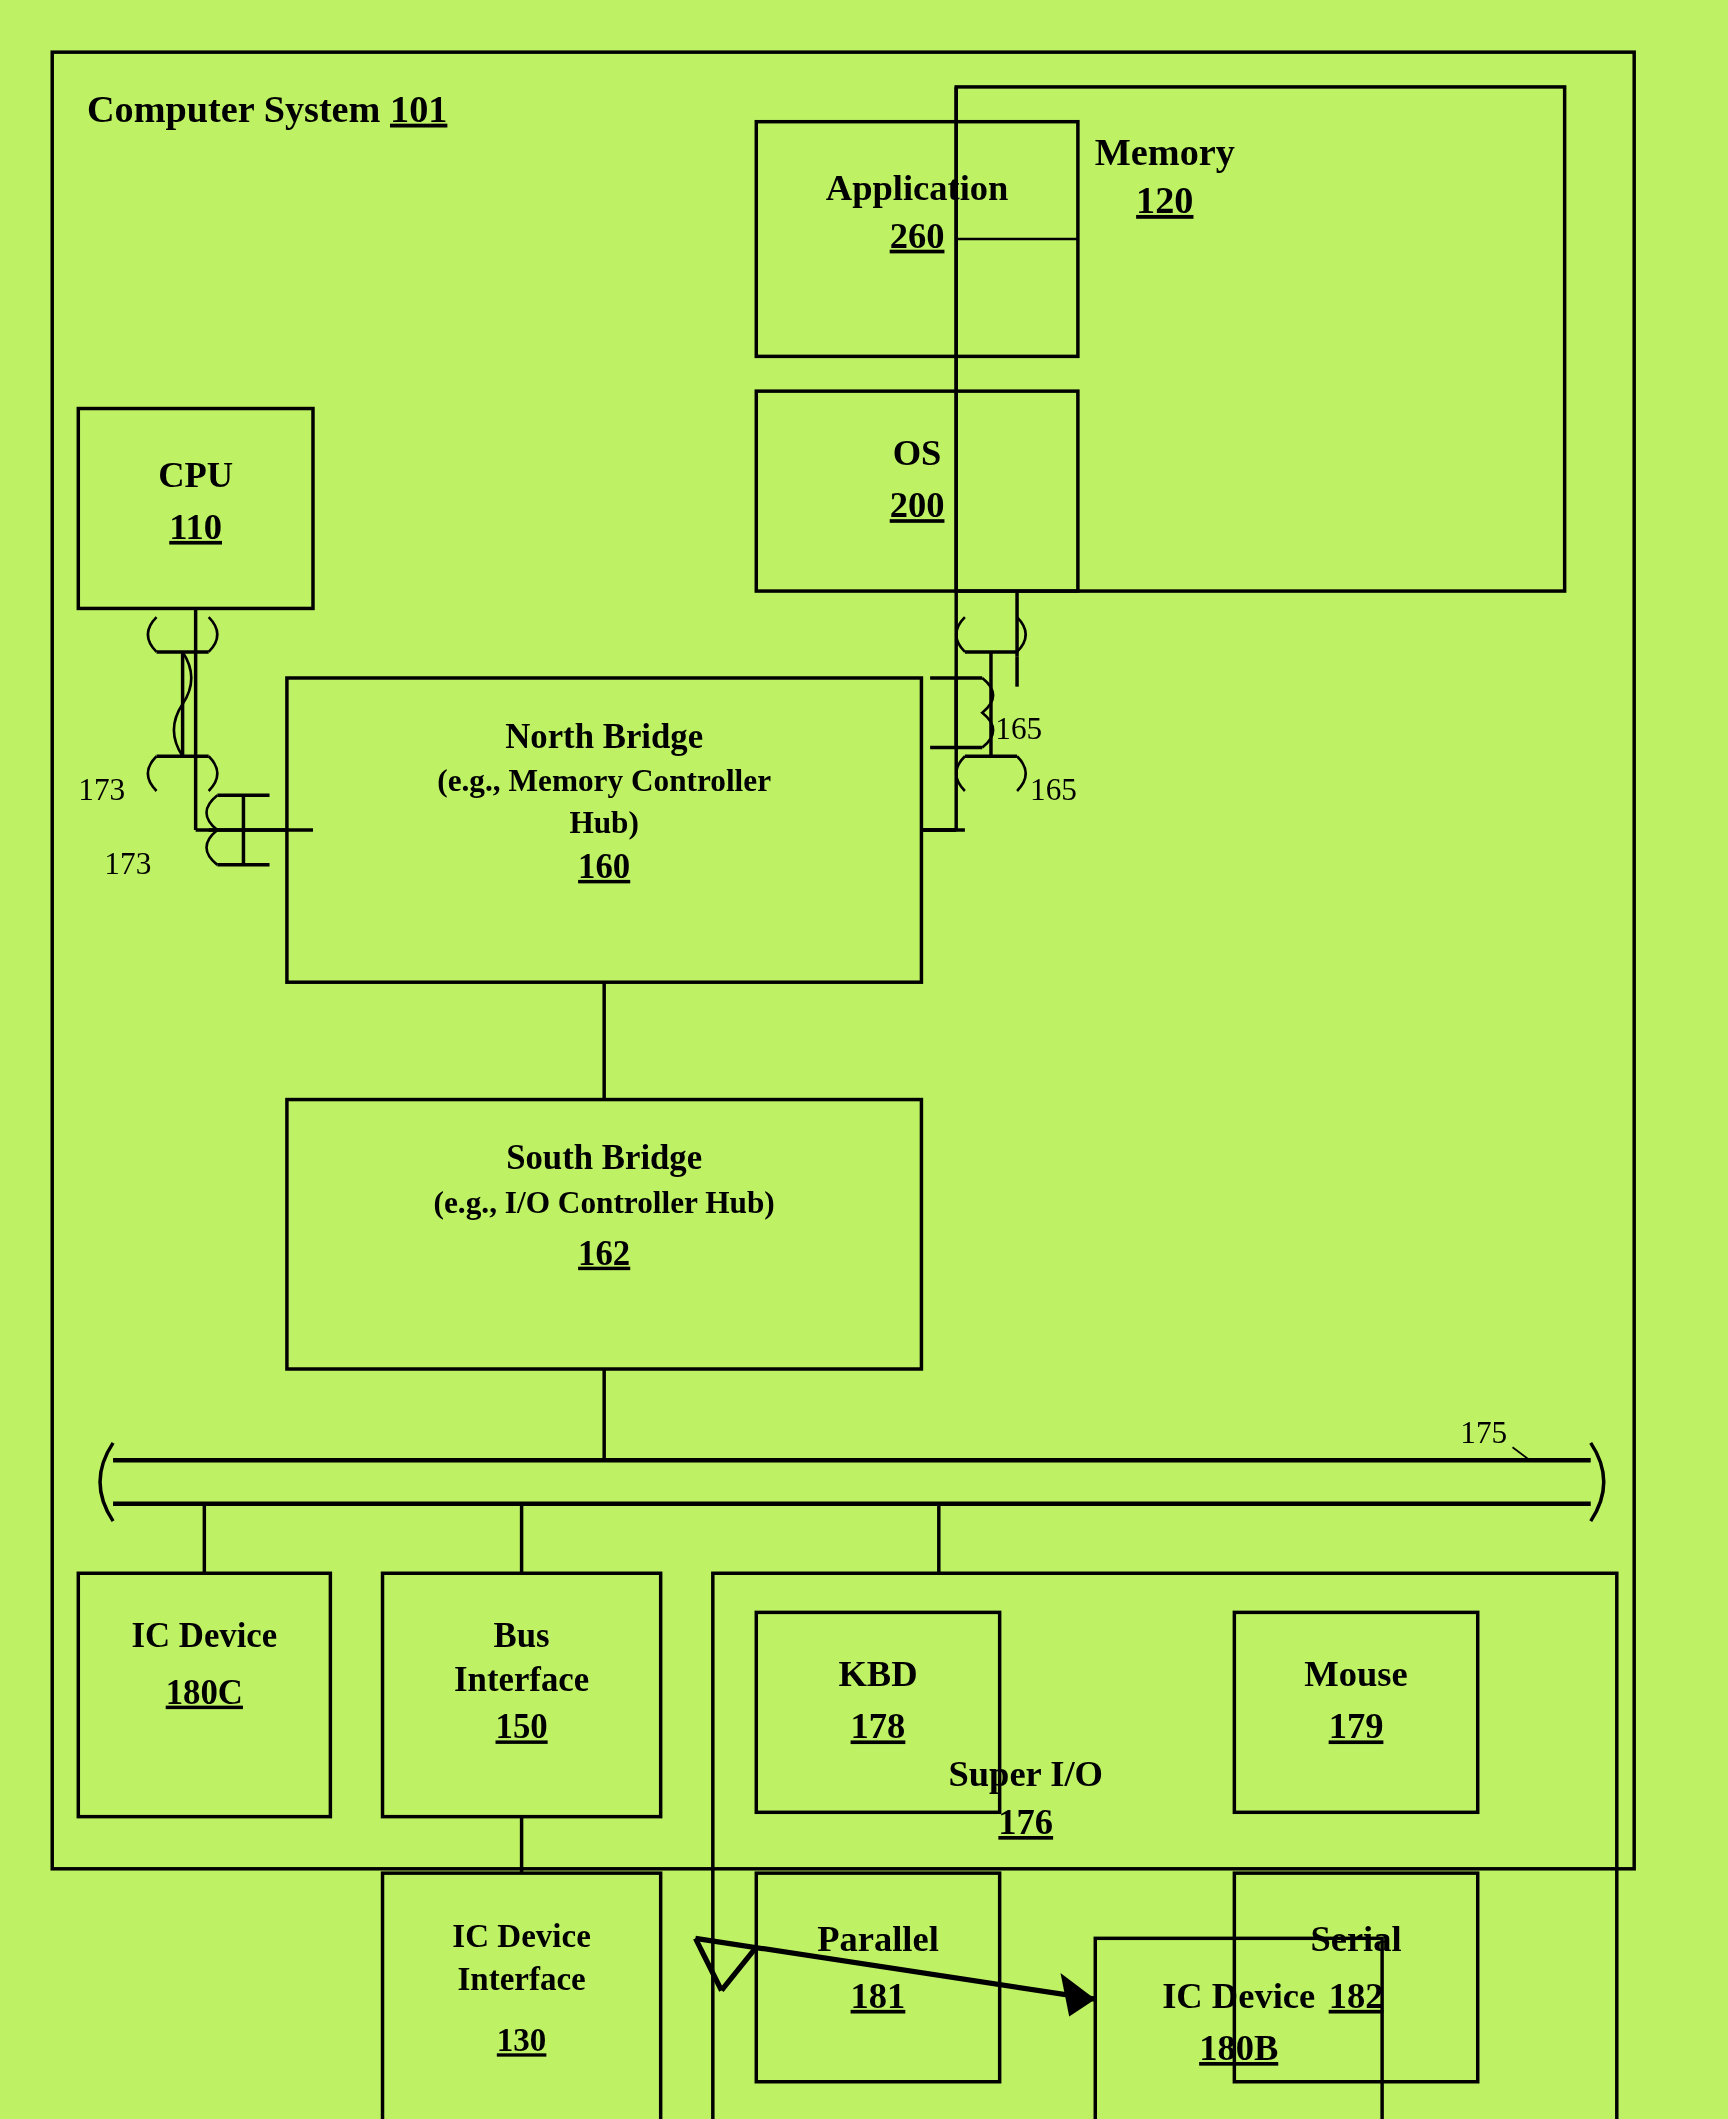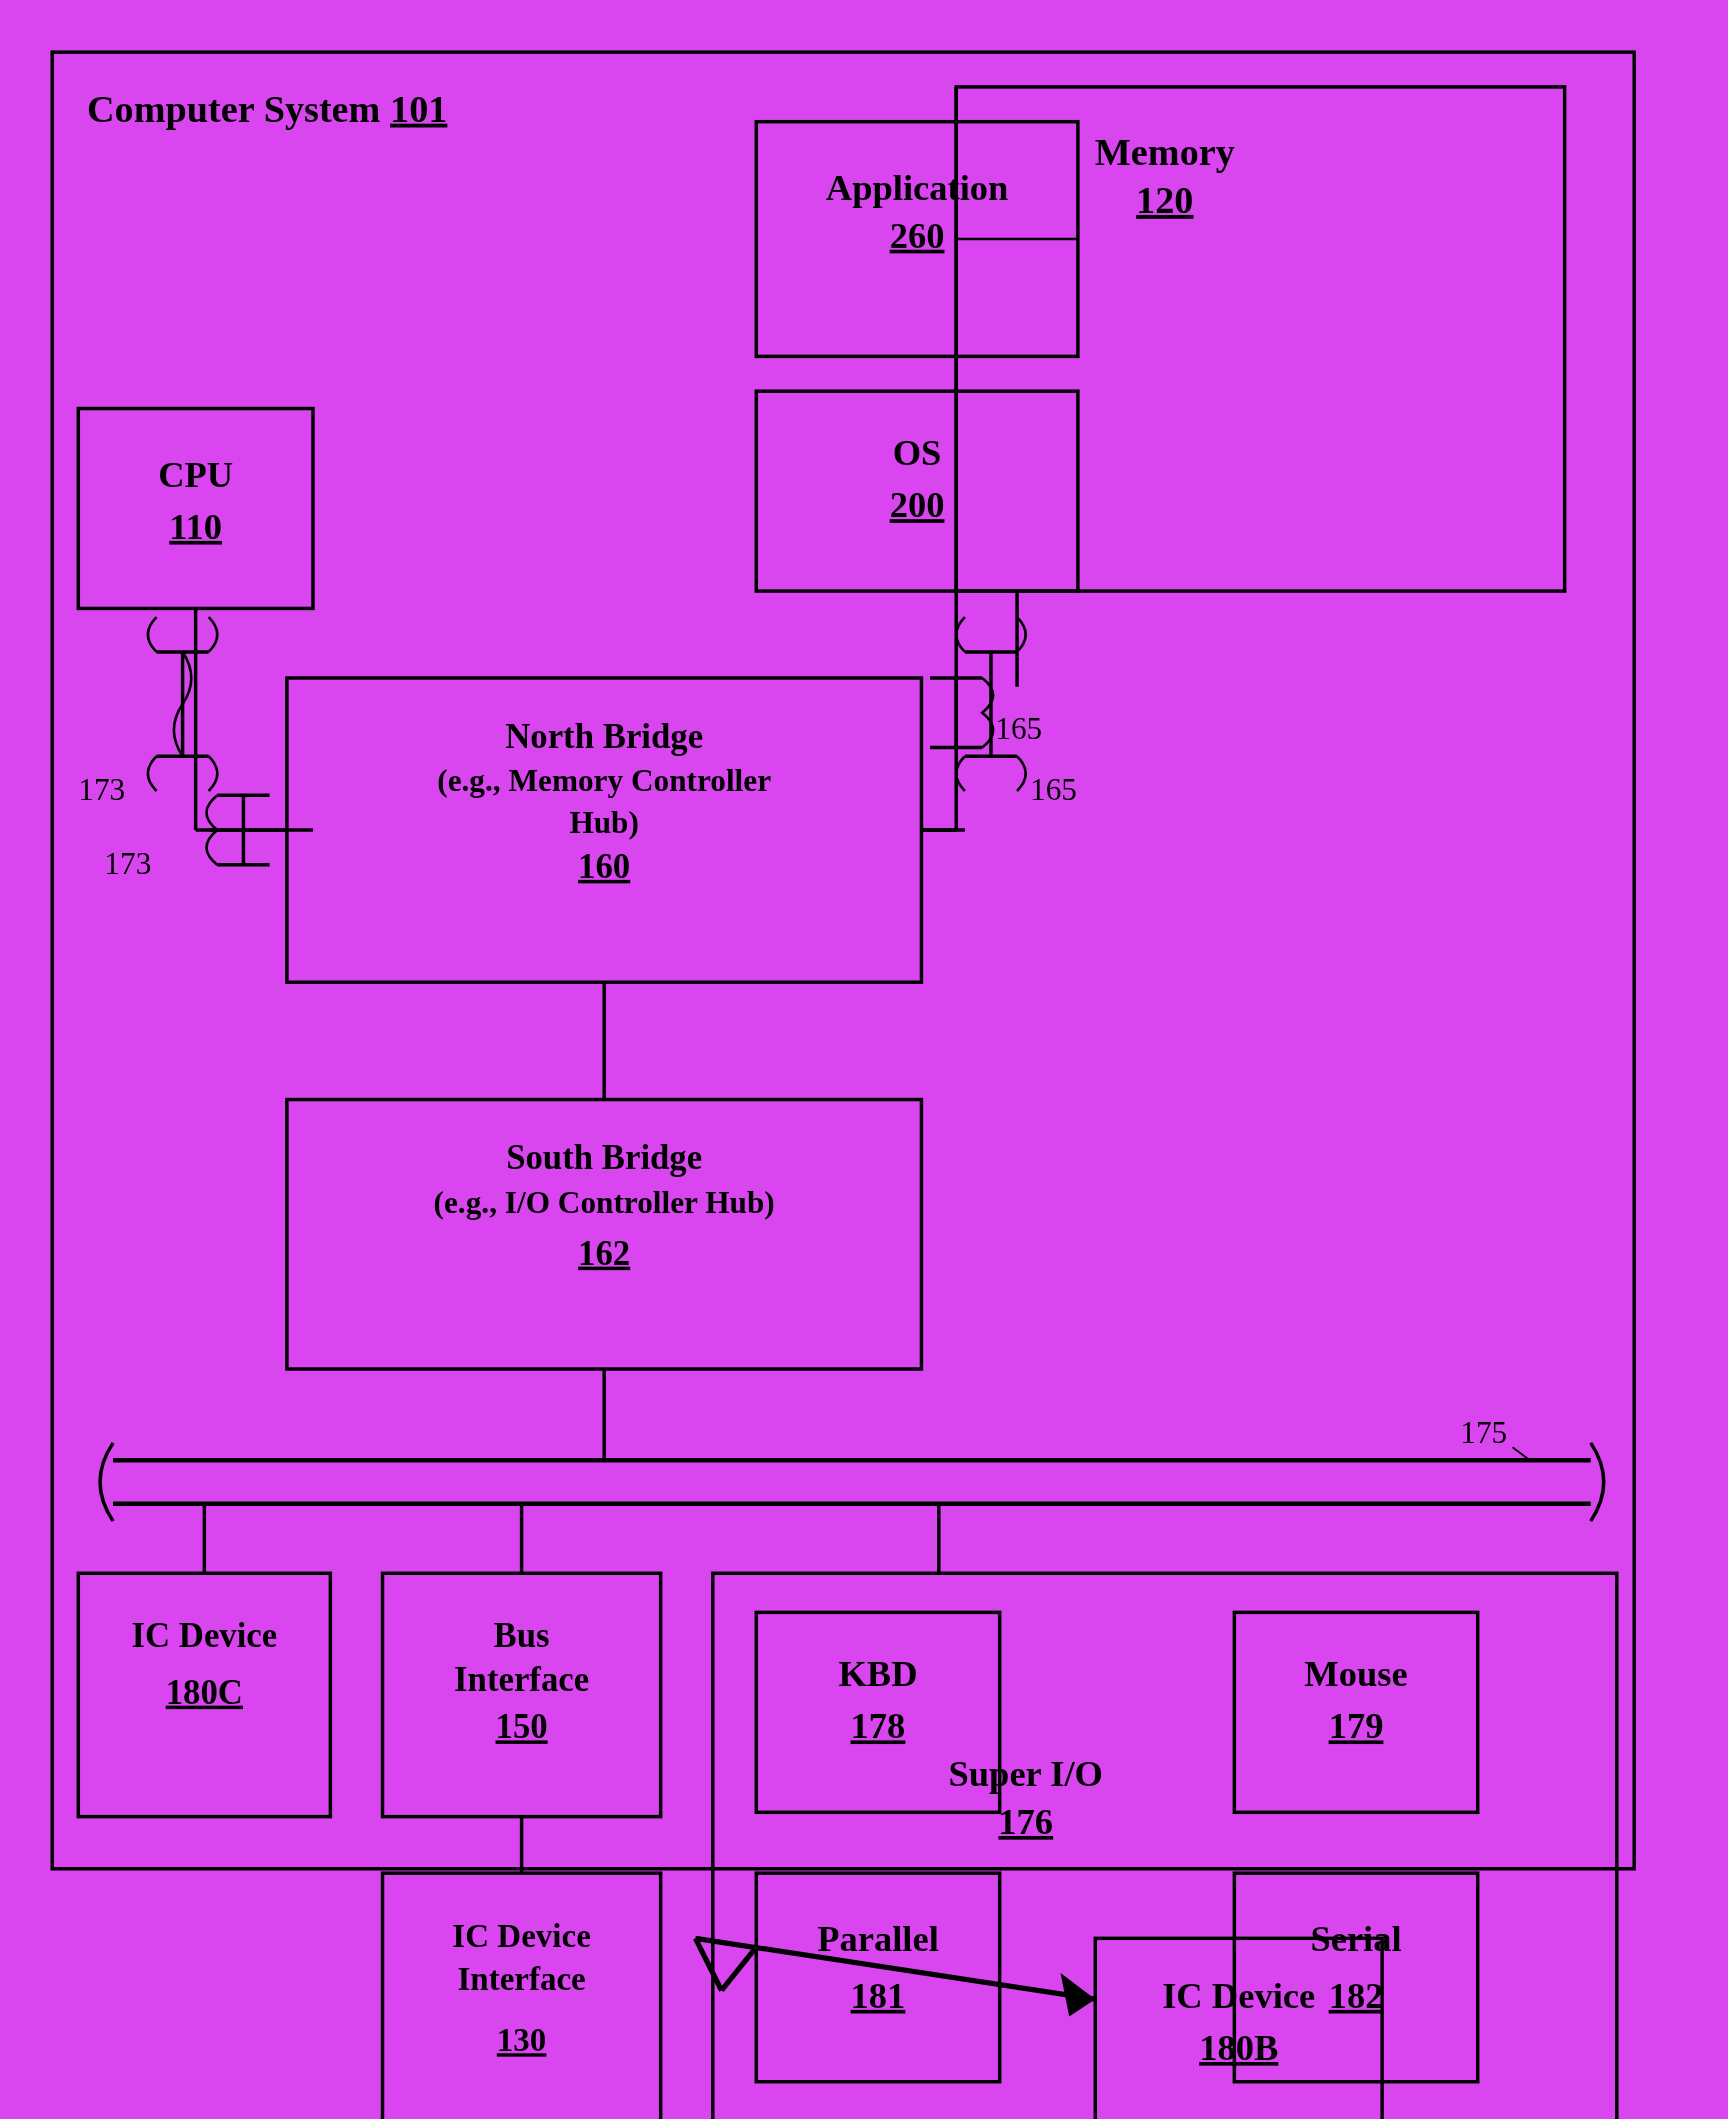--- a/index.html
+++ b/index.html
@@ -8,21 +8,21 @@
       font-family: 'Times New Roman', Times, serif;
       width: 1729px;
       height: 2120px;
       position: relative;
       overflow: hidden;
     }
     .page {
       width: 1729px;
       height: 2120px;
       position: relative;
-      background: #d946ef;
+      background: #bef264;
     }
 
     
     .svg-overlay {
       position: absolute;
       top: 0;
       left: 0;
       width: 1729px;
       height: 2120px;
       pointer-events: none;

